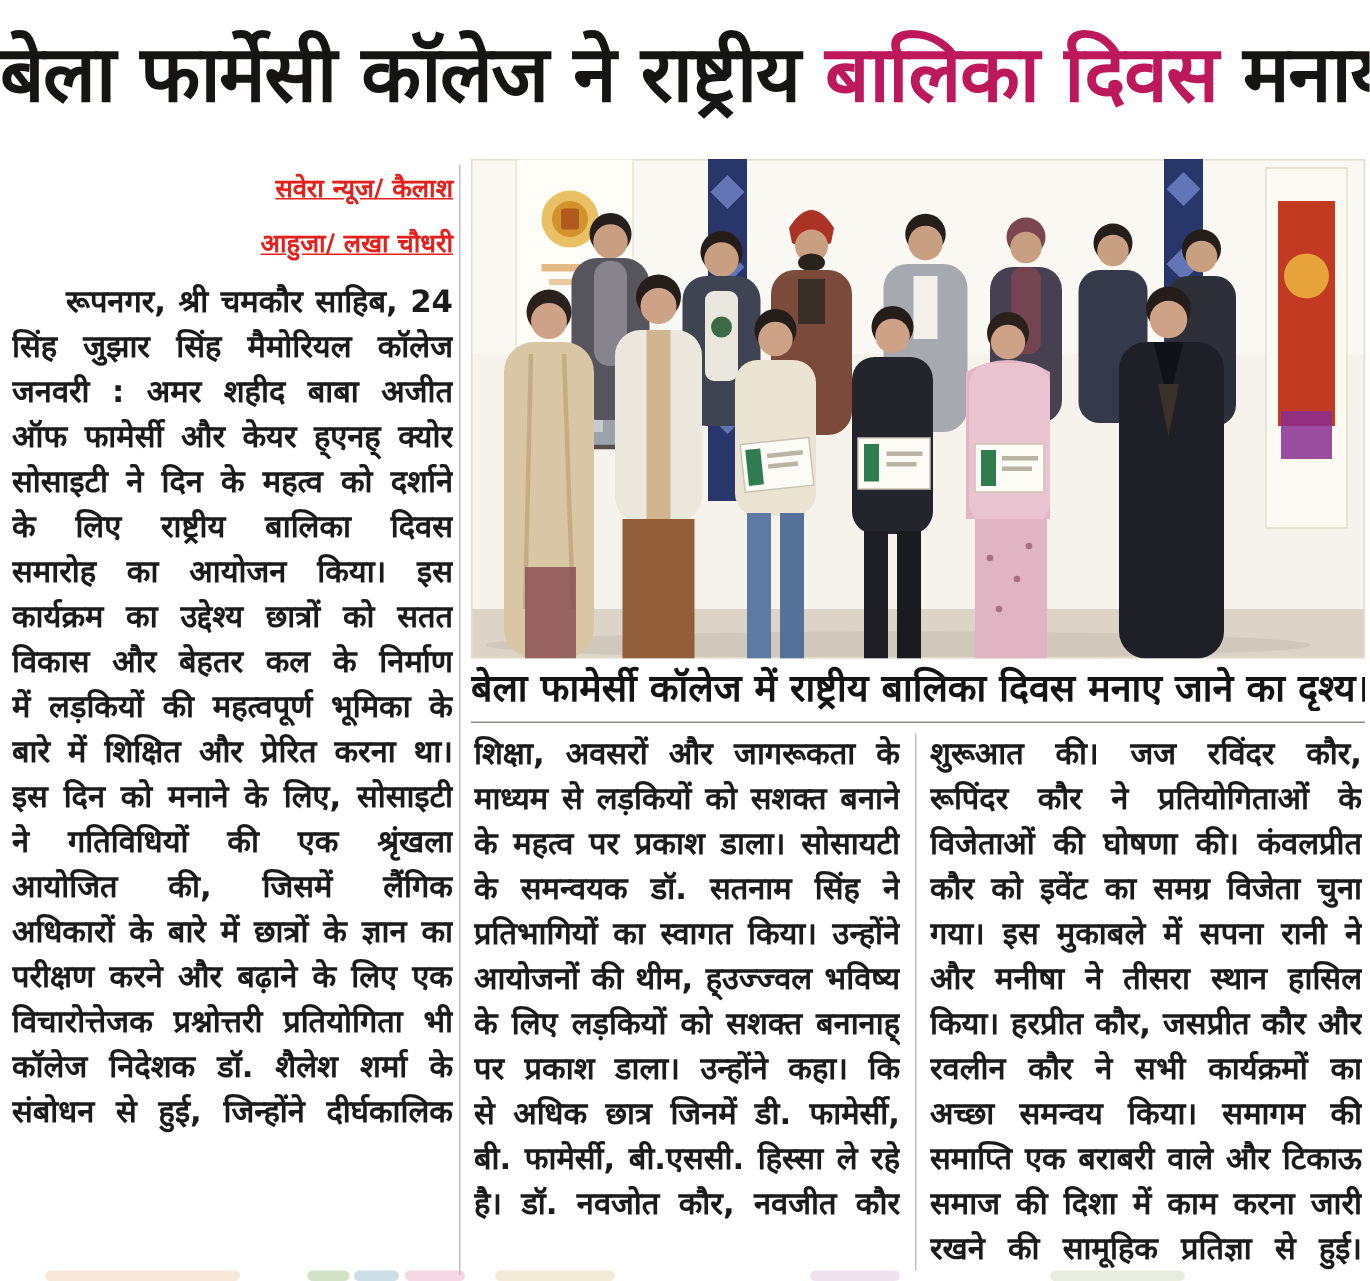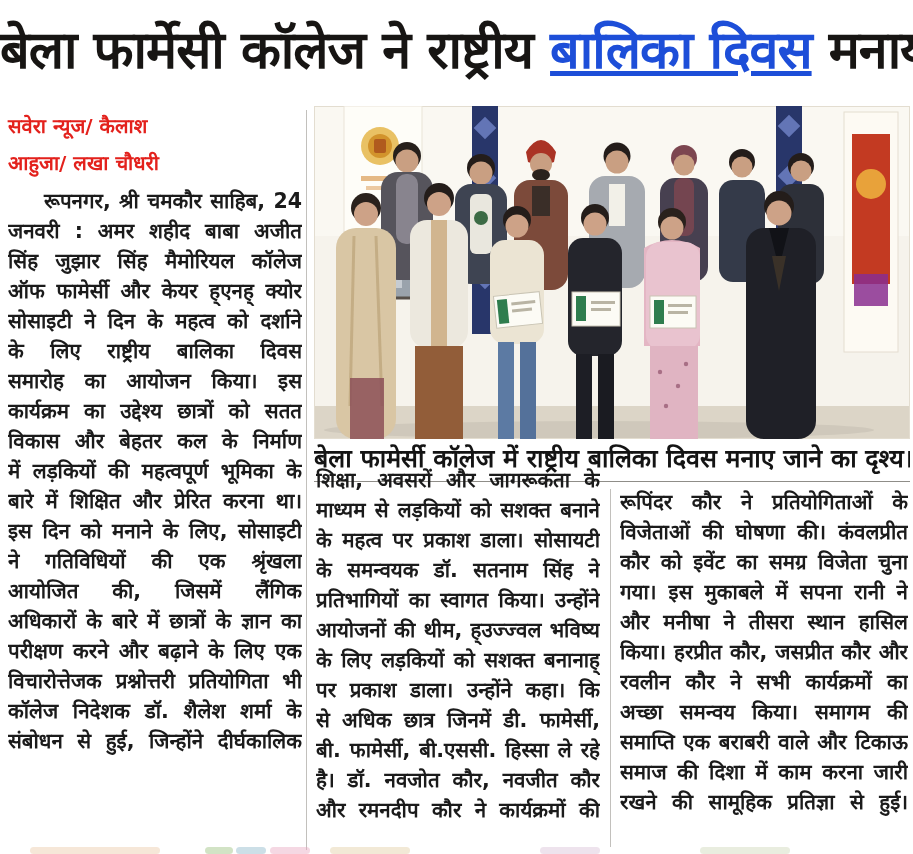--- a/index.html
+++ b/index.html
@@ -8,37 +8,37 @@
     font-family:"DejaVu Sans",sans-serif;color:#1c1c1c;
   }
   .abs{position:absolute;}
 
   
   #headline{
     left:0;top:2px;width:913px;text-align:center;
     font-size:52px;font-weight:800;color:#171513;letter-spacing:-1px;line-height:96px;
     white-space:nowrap;
   }
-  #headline .red{color:#1d4ed8;text-decoration:underline;}
+  #headline .red{color:#be185d;}
 
   
   #byline{
-    left:8px;top:108px;width:294px;text-align:left;
-    color:#e3211c;font-weight:700;font-size:20px;line-height:37px;
+    left:8px;top:108px;width:294px;text-align:right;
+    color:#e3211c;font-weight:700;font-size:17px;line-height:37px;text-decoration:underline;
   }
 
   
   .col{position:absolute;font-weight:600;color:#1b1b1b;}
   .col .line{
     font-size:20.5px;line-height:30px;height:30px;
     text-align:justify;text-align-last:justify;overflow:hidden;
   }
   #col-left{left:8px;top:186px;width:294px;}
   #col-left .line:first-child{text-indent:36px;}
-  #col-middle{left:316px;top:465px;width:284px;}
+  #col-middle{left:316px;top:487px;width:284px;}
   #col-right{left:620px;top:487px;width:288px;}
 
   
   .vrule{width:1px;background:#c2c0bc;}
   #divider-left{left:306px;top:110px;height:740px;}
   #divider-mid{left:610px;top:489px;height:358px;}
   #caption-rule{left:314px;top:481px;width:596px;height:1px;background:#8f8d88;}
 
   
   #photo{left:314px;top:106px;width:596px;height:333px;}
@@ -68,22 +68,22 @@
   <span>बेला फार्मेसी कॉलेज ने राष्ट्रीय </span><span class="red">बालिका दिवस</span><span> मनाया</span>
 </div>
 
 <div class="abs" id="byline">
   <div>सवेरा न्यूज/ कैलाश</div>
   <div>आहुजा/ लखा चौधरी</div>
 </div>
 
 <div class="col" id="col-left">
     <div class="line">रूपनगर, श्री चमकौर साहिब, 24</div>
+    <div class="line">सिंह जुझार सिंह मैमोरियल कॉलेज</div>
     <div class="line">जनवरी : अमर शहीद बाबा अजीत</div>
-    <div class="line">सिंह जुझार सिंह मैमोरियल कॉलेज</div>
     <div class="line">ऑफ फामेर्सी और केयर ह्एनह् क्योर</div>
     <div class="line">सोसाइटी ने दिन के महत्व को दर्शाने</div>
     <div class="line">के लिए राष्ट्रीय बालिका दिवस</div>
     <div class="line">समारोह का आयोजन किया। इस</div>
     <div class="line">कार्यक्रम का उद्देश्य छात्रों को सतत</div>
     <div class="line">विकास और बेहतर कल के निर्माण</div>
     <div class="line">में लड़कियों की महत्वपूर्ण भूमिका के</div>
     <div class="line">बारे में शिक्षित और प्रेरित करना था।</div>
     <div class="line">इस दिन को मनाने के लिए, सोसाइटी</div>
     <div class="line">ने गतिविधियों की एक श्रृंखला</div>
@@ -264,23 +264,23 @@
     <div class="line">माध्यम से लड़कियों को सशक्त बनाने</div>
     <div class="line">के महत्व पर प्रकाश डाला। सोसायटी</div>
     <div class="line">के समन्वयक डॉ. सतनाम सिंह ने</div>
     <div class="line">प्रतिभागियों का स्वागत किया। उन्होंने</div>
     <div class="line">आयोजनों की थीम, ह्उज्ज्वल भविष्य</div>
     <div class="line">के लिए लड़कियों को सशक्त बनानाह्</div>
     <div class="line">पर प्रकाश डाला। उन्होंने कहा। कि 50</div>
     <div class="line">से अधिक छात्र जिनमें डी. फामेर्सी,</div>
     <div class="line">बी. फामेर्सी, बी.एससी. हिस्सा ले रहे</div>
     <div class="line">है। डॉ. नवजोत कौर, नवजीत कौर</div>
-    <div class="line">और रमनदीप कौर ने कार्यक्रमों की</div>
   </div>
 <div class="col" id="col-right">
+    <div class="line">शुरूआत की। जज रविंदर कौर,</div>
     <div class="line">रूपिंदर कौर ने प्रतियोगिताओं के</div>
     <div class="line">विजेताओं की घोषणा की। कंवलप्रीत</div>
     <div class="line">कौर को इवेंट का समग्र विजेता चुना</div>
     <div class="line">गया। इस मुकाबले में सपना रानी ने दूसरा</div>
     <div class="line">और मनीषा ने तीसरा स्थान हासिल</div>
     <div class="line">किया। हरप्रीत कौर, जसप्रीत कौर और</div>
     <div class="line">रवलीन कौर ने सभी कार्यक्रमों का</div>
     <div class="line">अच्छा समन्वय किया। समागम की</div>
     <div class="line">समाप्ति एक बराबरी वाले और टिकाऊ</div>
     <div class="line">समाज की दिशा में काम करना जारी</div>

